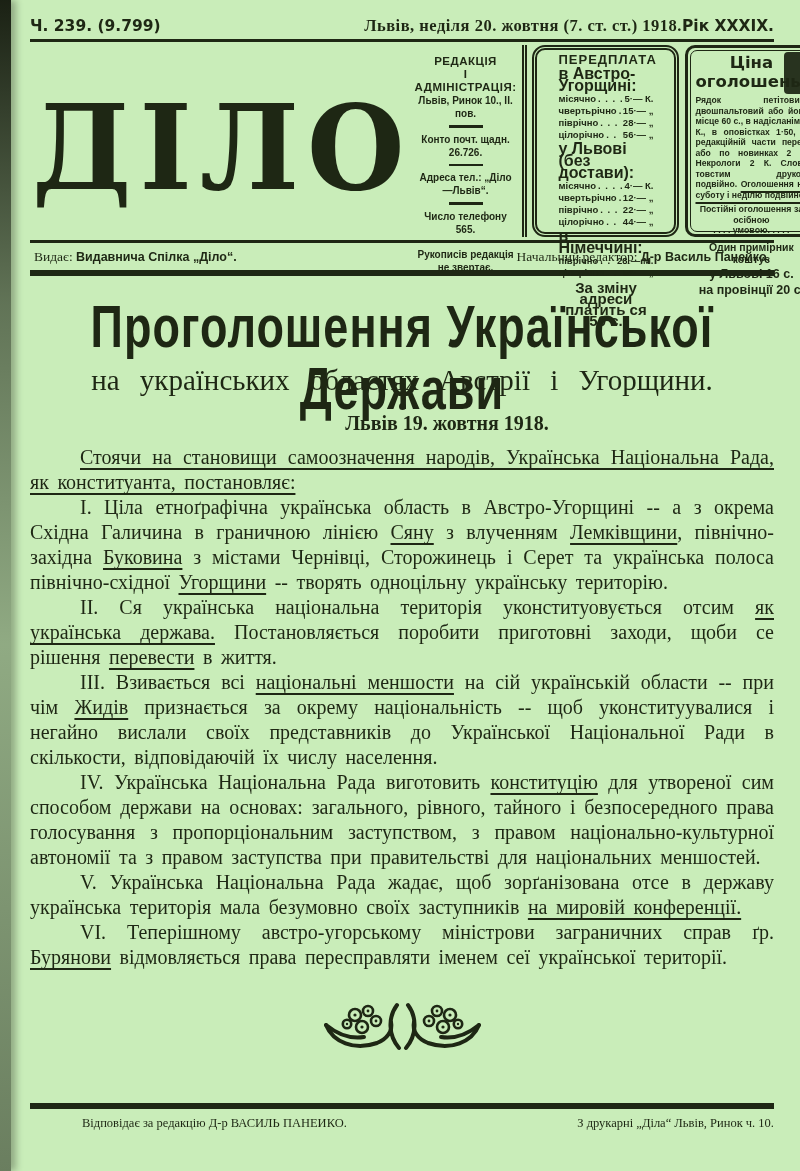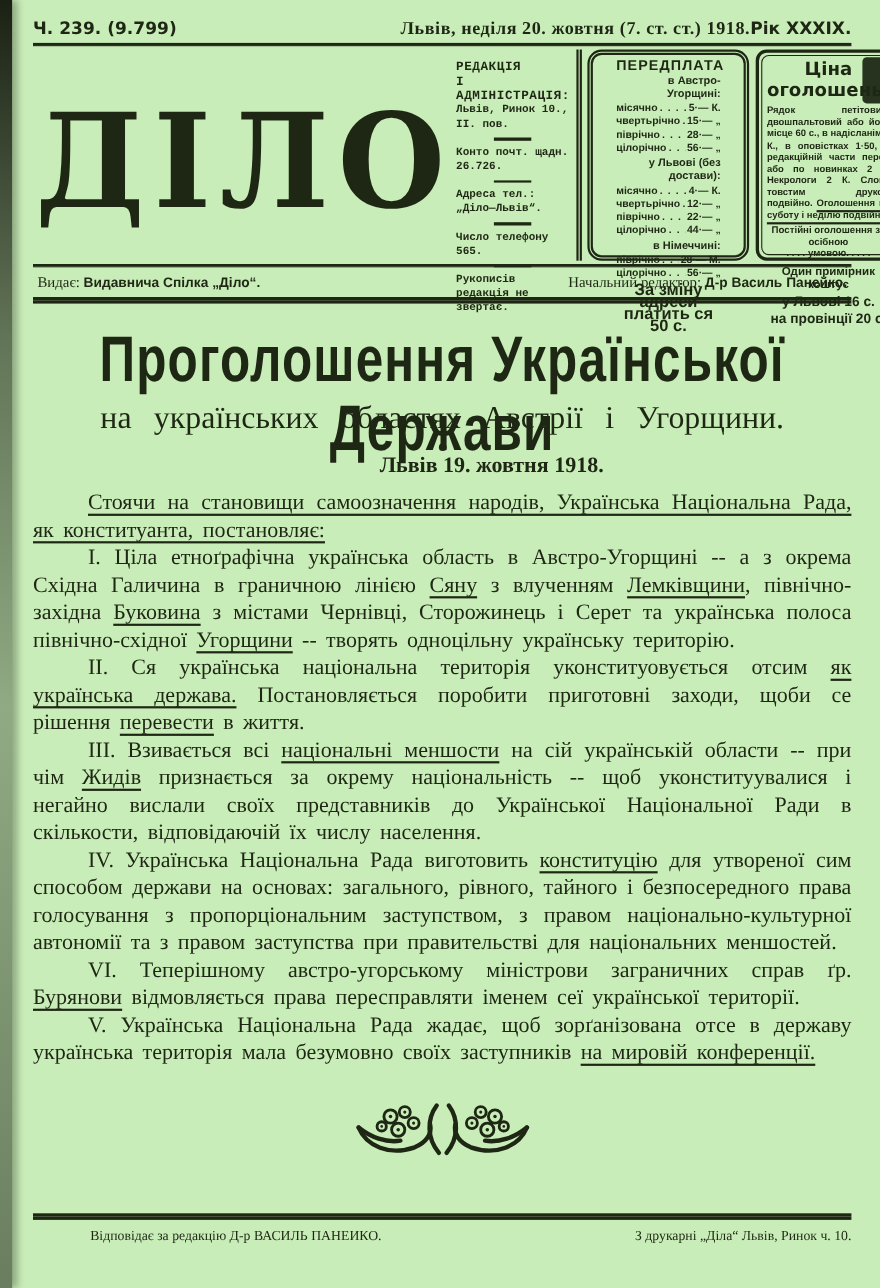--- a/index.html
+++ b/index.html
@@ -22,29 +22,29 @@
   .rule { margin:3px 0; }
   .rule-thin  { height:2px; border-top:2px solid var(--ink); border-bottom:1px solid var(--ink); }
   .rule-heavy { height:4px; border-top:3px solid var(--ink); border-bottom:3px solid var(--ink); }
 
   
   .masthead { display:flex; height:192px; margin-top:2px; align-items:stretch; }
   .brand { flex:1; font-family:"DejaVu Serif",serif; font-weight:bold; font-size:112px;
            line-height:150px; letter-spacing:8px; padding:22px 0 0 2px;
            transform:scaleY(1.06); transform-origin:top left; }
   .redaction { width:128px; border-right:5px double var(--ink); padding:10px 6px 0 2px;
-           font-family:Liberation Mono, monospace;
+           text-align:center; font-family:Liberation Sans, sans-serif;
            font-weight:bold; font-size:10px; line-height:13px; }
   .red-head { font-size:11.5px; letter-spacing:.5px; }
   .mini-rule { width:34px; height:2.5px; background:var(--ink); margin:5px auto; }
   .subbox { width:147px; margin-left:5px; border:5px double var(--ink); border-radius:13px;
            padding:3px 21px; font-family:"Liberation Sans",sans-serif; font-weight:bold;
            font-size:9.5px; line-height:12px; }
   .sub-title { text-align:center; font-size:13px; letter-spacing:1px; margin:1px 0 2px; }
-  .sub-group-title { text-align:right; font-size:10px; margin:2px 0 1px; }
+  .sub-group-title { text-align:left; font-size:16px; margin:2px 0 1px; }
   .sub-row { display:flex; align-items:baseline; }
   .dots { flex:1; overflow:hidden; white-space:nowrap; margin:0 2px; letter-spacing:1px; }
   .sub-note { text-align:center; font-size:15px; margin-top:3px; line-height:11px; }
   .adsbox { width:154px; margin-left:6px; border:3px solid var(--ink); border-radius:10px;
            position:relative; padding:5px 7px; font-family:"Liberation Sans",sans-serif;
            font-weight:bold; }
   .adsbox::after { content:""; position:absolute; inset:2px; border:1.5px solid var(--ink);
            border-radius:7px; pointer-events:none; }
   .ads-title { font-family:"DejaVu Sans",sans-serif; font-size:16.5px; text-align:center;
            margin-bottom:4px; }
@@ -212,22 +212,22 @@
     <div class="subheadline">на українських областях Австрії і Угорщини.</div>
     <div class="sep-dot"></div>
     <div class="dateline">Львів 19. жовтня 1918.</div>
 
     <div class="body">
         <p class="para"><span class="u">Стоячи на становищи самоозначення народів, Українська Національна Рада, як конституанта, постановляє:</span></p>
         <p class="para"><span>I. Ціла етноґрафічна українська область в Австро-Угорщині -- а з окрема Східна Галичина в граничною лінією </span><span class="u">Сяну</span><span> з влученням </span><span class="u">Лемківщини</span><span>, північно-західна </span><span class="u">Буковина</span><span> з містами Чернівці, Сторожинець і Серет та українська полоса північно-східної </span><span class="u">Угорщини</span><span> -- творять одноцільну українську територію.</span></p>
         <p class="para"><span>II. Ся українська національна територія уконституовується отсим </span><span class="u">як українська держава.</span><span> Постановляється поробити приготовні заходи, щоби се рішення </span><span class="u">перевести</span><span> в життя.</span></p>
         <p class="para"><span>III. Взивається всі </span><span class="u">національні меншости</span><span> на сій українській области -- при чім </span><span class="u">Жидів</span><span> признається за окрему національність -- щоб уконституувалися і негайно вислали своїх представників до Української Національної Ради в скількости, відповідаючій їх числу населення.</span></p>
         <p class="para"><span>IV. Українська Національна Рада виготовить </span><span class="u">конституцію</span><span> для утвореної сим способом держави на основах: загального, рівного, тайного і безпосередного права голосування з пропорціональним заступством, з правом національно-культурної автономії та з правом заступства при правительстві для національних меншостей.</span></p>
+        <p class="para"><span>V. Українська Національна Рада жадає, щоб зорґанізована отсе в державу українська територія мала безумовно своїх заступників </span><span class="u">на мировій конференції.</span></p>
         <p class="para"><span>VI. Теперішному австро-угорському міністрови заграничних справ ґр. </span><span class="u">Бурянови</span><span> відмовляється права пересправляти іменем сеї української території.</span></p>
-        <p class="para"><span>V. Українська Національна Рада жадає, щоб зорґанізована отсе в державу українська територія мала безумовно своїх заступників </span><span class="u">на мировій конференції.</span></p>
       </div>
 
     <div class="ornament">
       <svg width="165" height="58" viewBox="0 0 165 58">
         <g fill="none" stroke="currentColor" stroke-width="4" stroke-linecap="round">
           <path d="M6 27 C 13 44, 34 53, 57 45 C 67 41, 73 33, 71 24"></path>
           <path d="M6 27 C 17 36, 31 41, 44 39"></path>
           <path d="M77 7 C 68 19, 68 37, 79 50"></path>
           <path d="M88 7 C 97 19, 97 37, 86 50"></path>
           <path d="M159 27 C 152 44, 131 53, 108 45 C 98 41, 92 33, 94 24"></path>

